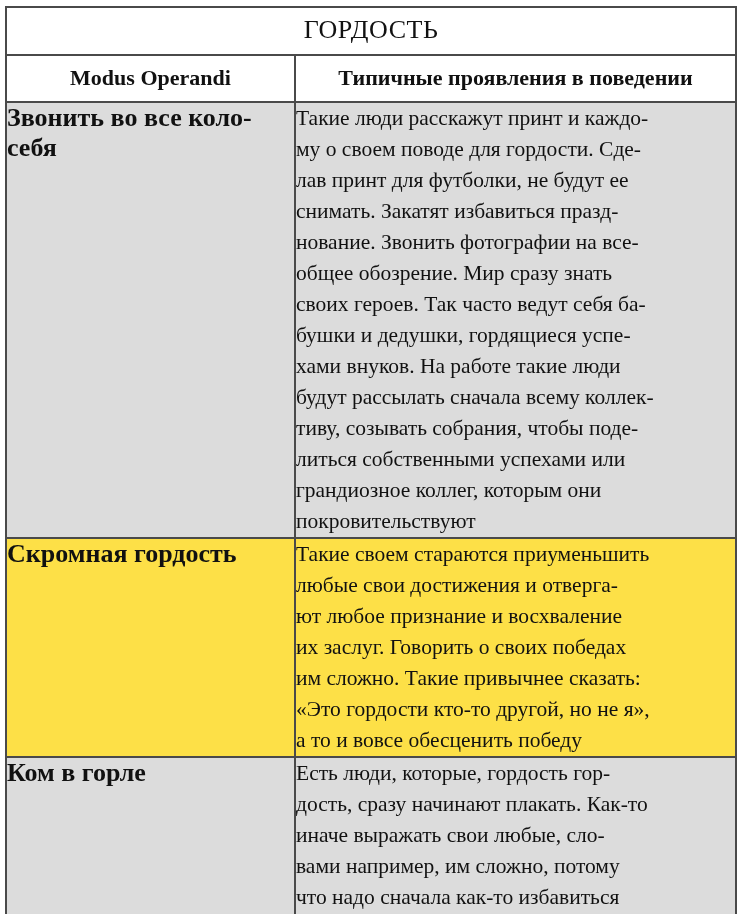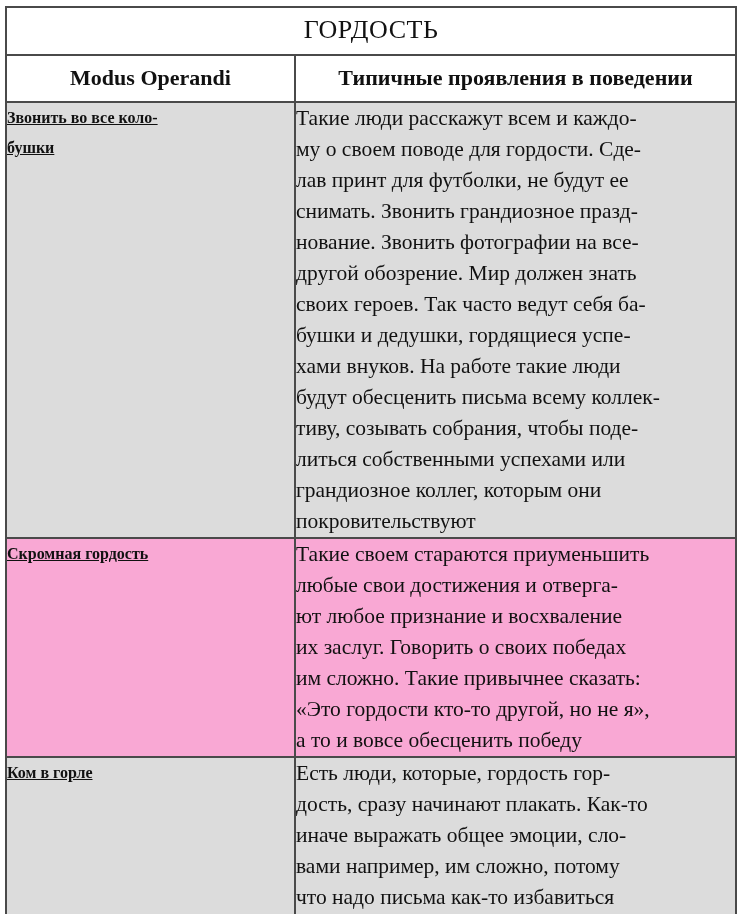--- a/index.html
+++ b/index.html
@@ -60,40 +60,39 @@
     white-space: nowrap;
     margin-left: 36px;
   }
 
   
   col.c-mo   { width: 289px; }
   col.c-beh  { width: 441px; }
 
   
   .cell-mo {
-    font-size: 16px;
+    font-size: 26px;
     font-weight: 700;
     line-height: 30px;
     padding: 12px 10px 10px 12px;
-    text-decoration: underline;
   }
   .cell-beh {
     font-size: 21.5px;
     font-weight: 400;
     line-height: 31px;
     padding: 12px 8px 10px 12px;
   }
 
   tr.row-shaded .cell-mo,
   tr.row-shaded .cell-beh {
     background: #dcdcdc;
   }
   tr.row-plain .cell-mo,
   tr.row-plain .cell-beh {
-    background: #f9a8d4;
+    background: #fde047;
   }
 
   .line { display: block; }
 </style>
 </head>
 <body>
 
 <div class="table-wrap">
   <table class="pride-table">
     <colgroup>
@@ -105,33 +104,33 @@
         <td class="title-cell" colspan="2">ГОРДОСТЬ</td>
       </tr>
       <tr>
         <td class="col-header">Modus Operandi</td>
         <td class="col-header">Типичные проявления в поведении</td>
       </tr>
 
       <tr class="row-shaded">
         <td class="cell-mo">
           <span class="line">Звонить во все коло-</span>
-          <span class="line">бушки</span>
+          <span class="line">себя</span>
         </td>
         <td class="cell-beh">
-          <span class="line">Такие люди расскажут всем и каждо-</span>
+          <span class="line">Такие люди расскажут принт и каждо-</span>
           <span class="line">му о своем поводе для гордости. Сде-</span>
           <span class="line">лав принт для футболки, не будут ее</span>
-          <span class="line">снимать. Звонить грандиозное празд-</span>
+          <span class="line">снимать. Закатят избавиться празд-</span>
           <span class="line">нование. Звонить фотографии на все-</span>
-          <span class="line">другой обозрение. Мир должен знать</span>
+          <span class="line">общее обозрение. Мир сразу знать</span>
           <span class="line">своих героев. Так часто ведут себя ба-</span>
           <span class="line">бушки и дедушки, гордящиеся успе-</span>
           <span class="line">хами внуков. На работе такие люди</span>
-          <span class="line">будут обесценить письма всему коллек-</span>
+          <span class="line">будут рассылать сначала всему коллек-</span>
           <span class="line">тиву, созывать собрания, чтобы поде-</span>
           <span class="line">литься собственными успехами или</span>
           <span class="line">грандиозное коллег, которым они</span>
           <span class="line">покровительствуют</span>
         </td>
       </tr>
 
       <tr class="row-plain">
         <td class="cell-mo">
           <span class="line">Скромная гордость</span>
@@ -147,21 +146,21 @@
         </td>
       </tr>
 
       <tr class="row-shaded">
         <td class="cell-mo">
           <span class="line">Ком в горле</span>
         </td>
         <td class="cell-beh">
           <span class="line">Есть люди, которые, гордость гор-</span>
           <span class="line">дость, сразу начинают плакать. Как-то</span>
-          <span class="line">иначе выражать общее эмоции, сло-</span>
+          <span class="line">иначе выражать свои любые, сло-</span>
           <span class="line">вами например, им сложно, потому</span>
-          <span class="line">что надо письма как-то избавиться</span>
+          <span class="line">что надо сначала как-то избавиться</span>
           <span class="line">от комка в горле</span>
         </td>
       </tr>
     </tbody>
   </table>
 </div>
 
 </body></html>

